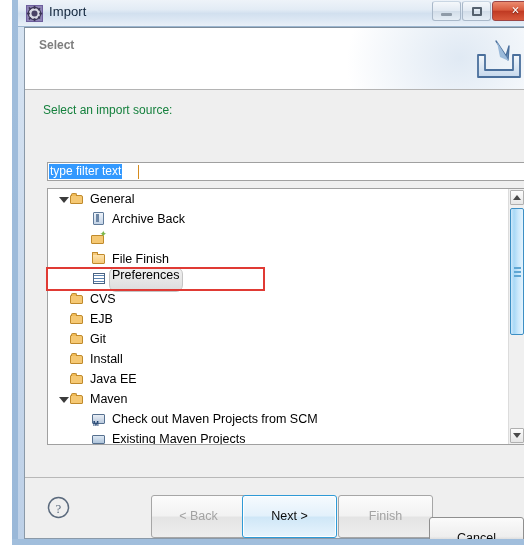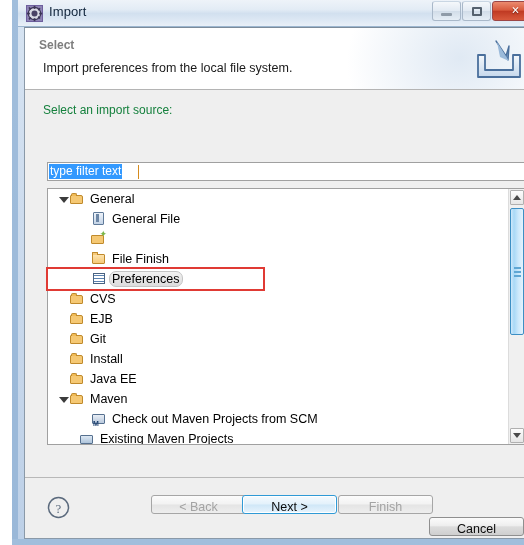--- a/index.html
+++ b/index.html
@@ -211,21 +211,21 @@
     white-space: nowrap;
   }
   .trow .label {
     font-size: 12.5px;
     color: #000000;
     padding: 1px 4px 1px 3px;
   }
   .trow.selected .label {
     background: linear-gradient(to bottom, #f1f1f1 0%, #dcdcdc 100%);
     border: 1px solid #c4c4c4;
-    padding: 0px 3px 0px 2px;
+    padding: 0px 3px 9px 2px;
     border-radius: 7px;
   }
   .twisty {
     width: 11px; height: 11px;
     margin-left: 2px;
     flex: 0 0 auto;
     position: relative;
   }
   .twisty.collapsed::before {
     content: "";
@@ -464,21 +464,21 @@
     box-sizing: border-box;
   }
   .help-icon {
     position: absolute;
     left: 22px; top: 18px;
     width: 23px; height: 23px;
   }
   .btn {
     position: absolute;
     top: 17px;
-    width: 95px; height: 19px;
+    width: 95px; height: 43px;
     border: 1px solid #a6a6a6;
     border-radius: 3px;
     background: linear-gradient(to bottom, #fcfcfc 0%, #f2f2f2 48%, #e4e4e4 52%, #eeeeee 100%);
     font-size: 12.5px;
     color: #0b0b0b;
     font-family: "Liberation Sans", sans-serif;
     box-sizing: border-box;
     text-align: center;
     line-height: 23px;
     padding: 0;
@@ -538,21 +538,20 @@
         </div>
       </div>
     </div>
   </div>
 
   <div id="client">
 
     <div id="header">
       <div class="sheen"></div>
       <div class="h-title">Select</div>
-      <div class="h-desc">Import preferences from the local file system.</div>
       <span class="import-icon">
         <svg width="52" height="44" viewBox="0 0 52 44">
           <defs>
             <linearGradient id="trayg" x1="0" y1="0" x2="0" y2="1">
               <stop offset="0%" stop-color="#f4f8fc"></stop>
               <stop offset="100%" stop-color="#c6d8ec"></stop>
             </linearGradient>
             <linearGradient id="arrg" x1="0" y1="0" x2="1" y2="1">
               <stop offset="0%" stop-color="#eef4fa"></stop>
               <stop offset="100%" stop-color="#5b86b5"></stop>
@@ -576,21 +575,21 @@
       <div class="tree-frame">
         <div class="tree-list" id="tree-list">
             <div class="trow" style="padding-left: 8px;">
               <span class="twisty expanded"></span>
               <span class="ic ic-folder-open"></span>
               <span class="label">General</span>
             </div>
             <div class="trow" style="padding-left: 30px;">
               <span class="twisty "></span>
               <span class="ic ic-archive"></span>
-              <span class="label">General File</span>
+              <span class="label">Archive Back</span>
             </div>
             <div class="trow" style="padding-left: 30px;">
               <span class="twisty "></span>
               <span class="ic ic-proj"></span>
             </div>
             <div class="trow" style="padding-left: 30px;">
               <span class="twisty "></span>
               <span class="ic ic-folder"></span>
               <span class="label">File Finish</span>
             </div>
@@ -627,21 +626,21 @@
             <div class="trow" style="padding-left: 8px;">
               <span class="twisty expanded"></span>
               <span class="ic ic-folder-open"></span>
               <span class="label">Maven</span>
             </div>
             <div class="trow" style="padding-left: 30px;">
               <span class="twisty "></span>
               <span class="ic ic-maven"></span>
               <span class="label">Check out Maven Projects from SCM</span>
             </div>
-            <div class="trow" style="padding-left: 18px;">
+            <div class="trow" style="padding-left: 30px;">
               <span class="twisty "></span>
               <span class="ic ic-maven2"></span>
               <span class="label">Existing Maven Projects</span>
             </div>
           </div>
 
         <div class="vscroll">
           <div class="sb-btn up">
             <div class="ar"></div>
           </div>

